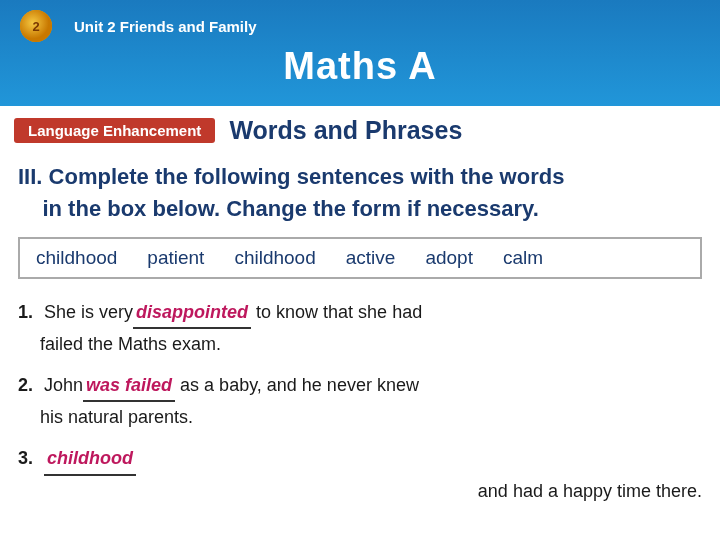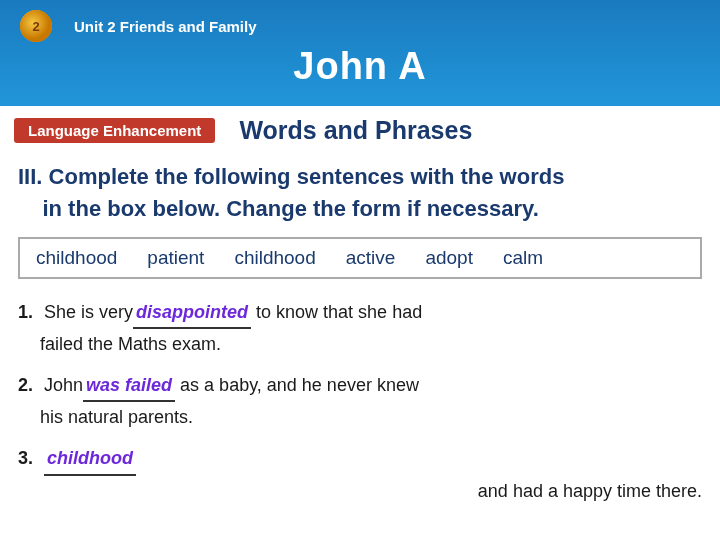--- a/index.html
+++ b/index.html
@@ -59,21 +59,21 @@
       margin: 0 0 6px 14px;
       margin-top: 10px;
     }
     .lang-badge {
       background: #c0392b;
       color: #fff;
       font-size: 15px;
       font-weight: bold;
       padding: 4px 14px;
       border-radius: 3px;
-      margin-right: 24px;
+      margin-right: 14px;
     }
     .words-phrases {
       font-size: 25px;
       font-weight: bold;
       color: #1a3a6e;
     }
 
     
     .main-content {
       padding: 10px 18px 10px 18px;
@@ -114,21 +114,21 @@
       display: flex;
       flex-wrap: wrap;
       align-items: baseline;
     }
     .sentence-number {
       font-weight: bold;
       margin-right: 4px;
       min-width: 22px;
     }
     .answer {
-      color: #6d28d9;
+      color: #be185d;
       font-style: italic;
       border-bottom: 2px solid #333;
       padding: 0 3px;
       font-weight: bold;
     }
   </style>
 </head>
 <body>
 
 <div class="header">
@@ -140,21 +140,21 @@
           <radialGradient id="gold" cx="40%" cy="40%">
             <stop offset="0%" stop-color="#f5c842"></stop>
             <stop offset="100%" stop-color="#c87800"></stop>
           </radialGradient>
         </defs>
         <text x="16" y="21" text-anchor="middle" font-size="13" font-weight="bold" fill="#7a3800">2</text>
       </svg>
     </div>
     <span class="unit-text">Unit 2  Friends and Family</span>
   </div>
-  <div class="page-title">John A</div>
+  <div class="page-title">Maths A</div>
 </div>
 
 <div class="lang-banner">
   <div class="lang-badge">Language Enhancement</div>
   <div class="words-phrases">Words and Phrases</div>
 </div>
 
 <div class="main-content">
 
   <div class="instruction">

